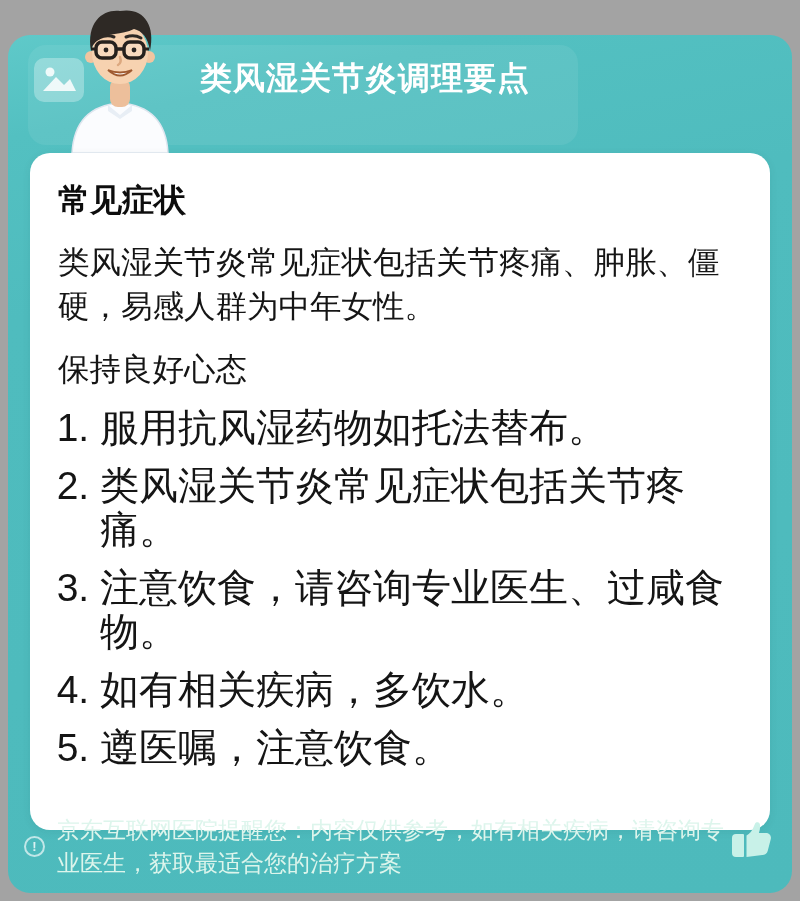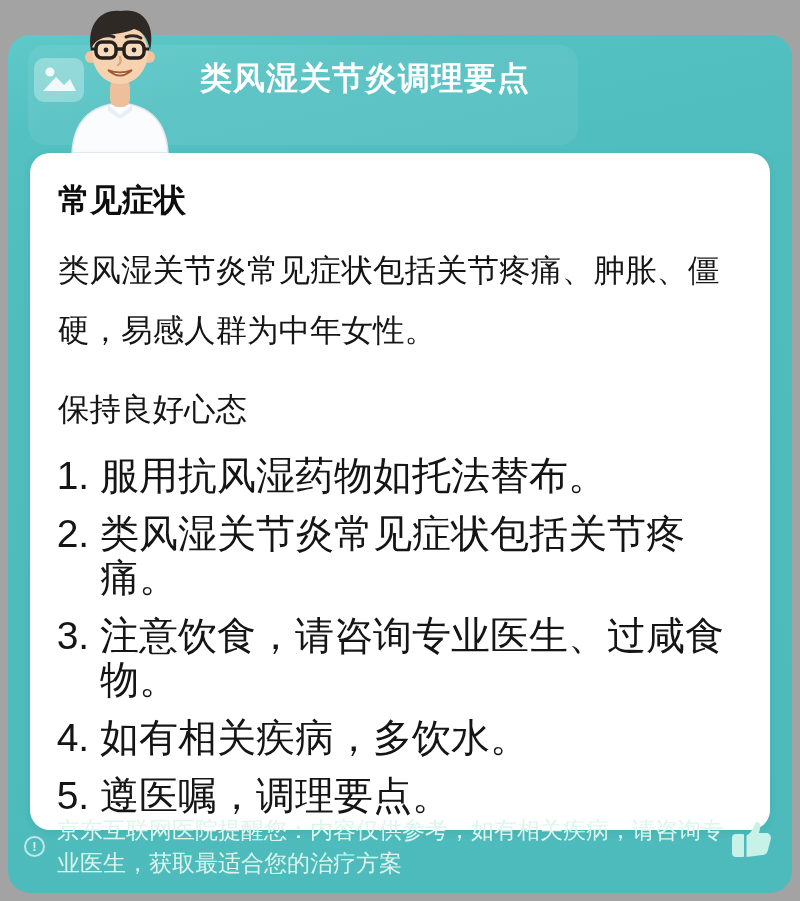--- a/index.html
+++ b/index.html
@@ -37,21 +37,21 @@
   .card {
     position: absolute; left: 22px; top: 78px; width: 740px; height: 677px;
     background: #ffffff; border-radius: 20px;
     padding: 26px 30px 20px 28px;
     box-shadow: 0 2px 8px rgba(0,60,60,0.08);
     color: #111111; overflow: hidden; margin-top: 40px;
   }
 
   .card h2 { font-size: 32px; line-height: 42px; font-weight: 700; color: #0d0d0d; margin-top: 24px; }
   .card h2:first-child { margin-top: 0; }
-  .card p.body { font-size: 31.5px; line-height: 60px; color: #151515; margin-top: 19px; }
+  .card p.body { font-size: 31.5px; line-height: 44px; color: #151515; margin-top: 19px; }
 
   ol.points { margin-top: 15px; padding-left: 42px; }
   ol.points li {
     font-size: 39px; line-height: 44px; color: #151515; margin-bottom: 14px;
   }
 
   .footer {
     position: absolute; left: 0; top: 755px; width: 100%;
     display: flex; align-items: flex-start;
     padding: 24px 18px 0 16px;
@@ -128,21 +128,21 @@
       <h2>常见症状</h2>
       <p class="body">类风湿关节炎常见症状包括关节疼痛、肿胀、僵硬，易感人群为中年女性。</p>
 
       <p class="body">保持良好心态</p>
 
       <ol class="points">
         <li>服用抗风湿药物如托法替布。</li>
         <li>类风湿关节炎常见症状包括关节疼痛。</li>
         <li>注意饮食，请咨询专业医生、过咸食物。</li>
         <li>如有相关疾病，多饮水。</li>
-        <li>遵医嘱，调理要点。</li>
+        <li>遵医嘱，注意饮食。</li>
       </ol>
     </div>
 
     <div class="footer">
       <span class="info-icon">!</span>
       <p class="disclaimer">京东互联网医院提醒您：内容仅供参考，如有相关疾病，请咨询专业医生，获取最适合您的治疗方案</p>
       <span class="thumb">
         <svg viewBox="0 0 44 40" width="44" height="40" aria-hidden="true">
           <path d="M6 14 h7 a1 1 0 0 1 1 1 v21 a1 1 0 0 1 -1 1 H6 a4 4 0 0 1 -4 -4 V18 a4 4 0 0 1 4 -4 z" fill="#c8f1e8"></path>
           <path d="M16.5 37 V15.5 c3.2 -1.6 5.4 -4.2 6.9 -7.9 l1.7 -4 c.9 -2.1 4.1 -1.8 4.7 .5 .6 2.4 .3 5.4 -.9 9 h7.3 c3.1 0 5.4 2.9 4.6 5.9 l-3.1 11.9 c-.7 2.4 -2.9 4.1 -5.4 4.1 z" fill="#c8f1e8"></path>

